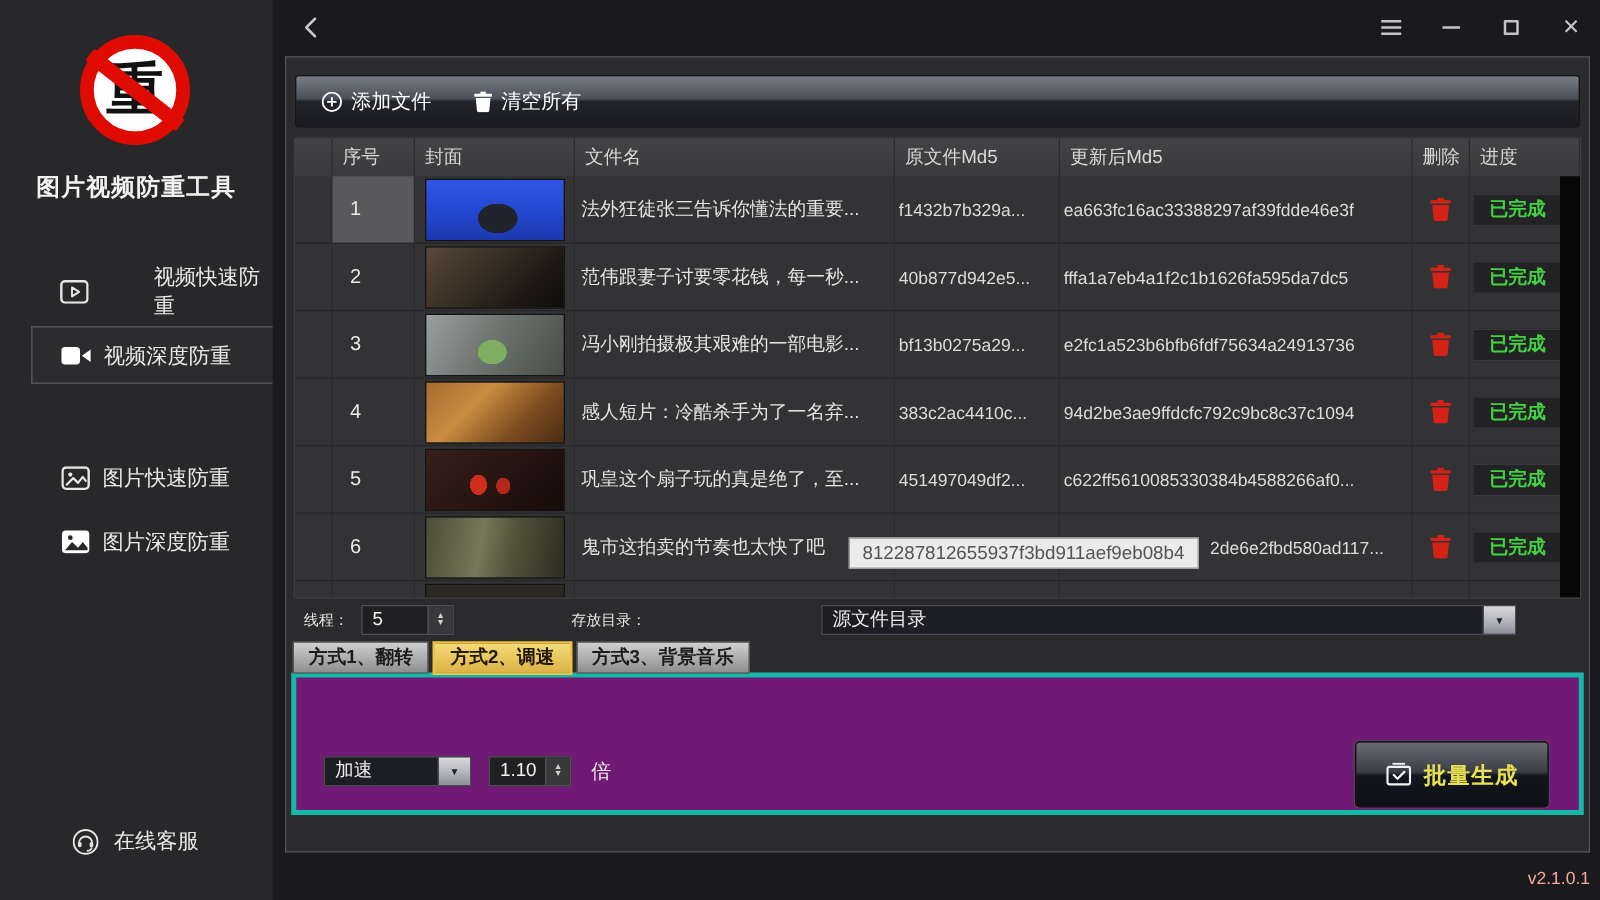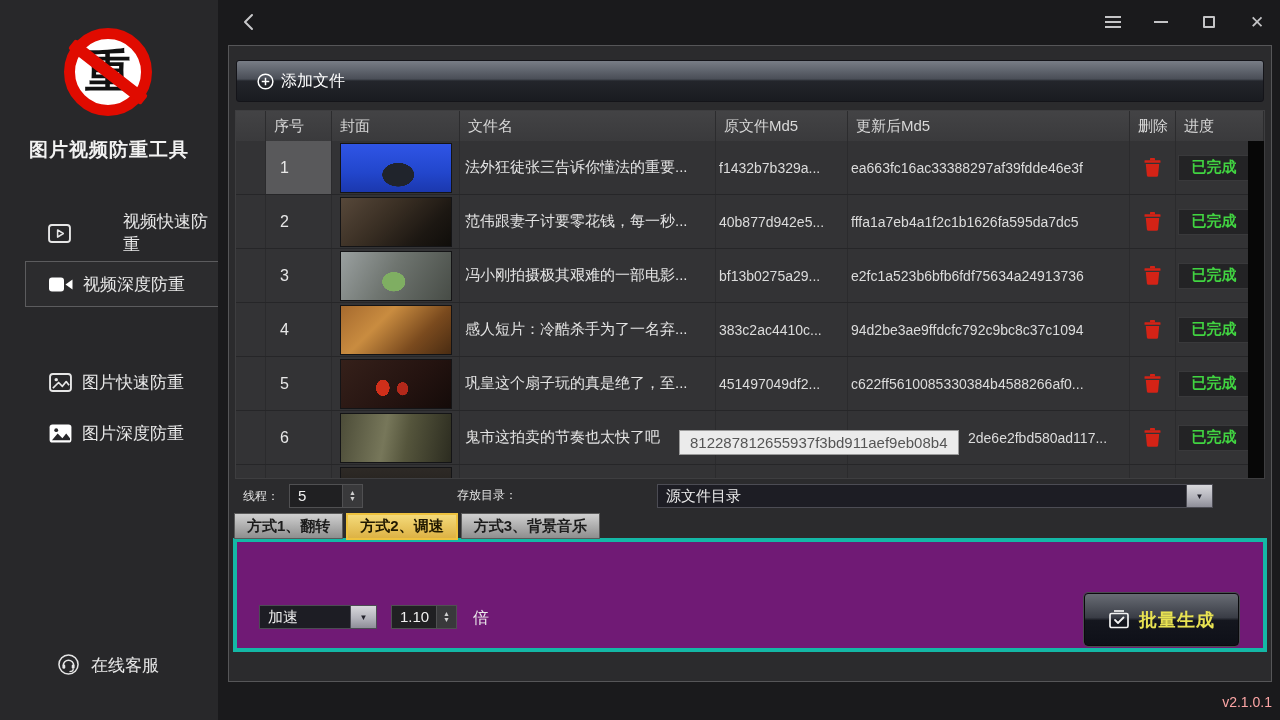--- a/index.html
+++ b/index.html
@@ -13,21 +13,21 @@
   .logo .ring { position:absolute; inset:0; border-radius:50%; background:#fff; border:11px solid #e00b00; }
   .logo .glyph { position:absolute; inset:0; display:flex; align-items:center; justify-content:center;
     font-family:"Liberation Serif","DejaVu Serif",serif; font-weight:bold; font-size:46px; color:#111; }
   .logo .slash { position:absolute; left:-2px; top:38px; width:92px; height:12px; background:#e00b00; transform:rotate(38deg); border-radius:2px; }
   .app-title { position:absolute; top:137px; left:0; width:218px; text-align:center; font-size:19px; font-weight:bold; color:#f2f2f2; letter-spacing:1px; }
   .side-item { position:absolute; left:0; width:218px; height:46px; display:flex; align-items:center; cursor:pointer; }
   .side-item .sicon { width:24px; margin-left:48px; display:flex; align-items:center; justify-content:center; }
   .side-item .slabel { margin-left:10px; font-size:17px; color:#e8e8e8; }
   .side-item.active { left:25px; width:193px; border:1px solid #5c5c5e; border-right:none; background:#2c2c2e; }
   .side-item.active .sicon { margin-left:23px; }
-  .support { position:absolute; left:0; bottom:36px; width:218px; height:30px; display:flex; align-items:flex-start; cursor:pointer; }
+  .support { position:absolute; left:0; bottom:36px; width:218px; height:30px; display:flex; align-items:flex-end; cursor:pointer; }
   .support .sicon { margin-left:58px; }
   .support .slabel { margin-left:12px; font-size:17px; color:#e8e8e8; }
 
   
   .back-btn { position:absolute; left:238px; top:11px; width:22px; height:22px; cursor:pointer; }
   .winctl { position:absolute; top:12px; height:20px; width:22px; display:flex; align-items:center; justify-content:center; cursor:pointer; color:#c4c4c6; }
   .wc-menu { left:1102px; flex-direction:column; gap:3px; }
   .wc-menu i { display:block; width:16px; height:2px; background:#c4c4c6; }
   .wc-min { left:1150px; } .wc-min i { display:block; width:14px; height:2px; background:#c4c4c6; }
   .wc-max { left:1198px; } .wc-max i { display:block; width:12px; height:12px; border:2px solid #c4c4c6; border-radius:1px; }
@@ -184,20 +184,30 @@
   <div class="toolbar">
     <div class="tbtn">
       <span>
         <svg width="17" height="17" viewBox="0 0 18 18">
             <circle cx="9" cy="9" r="7.8" fill="none" stroke="#ffffff" stroke-width="1.6"></circle>
             <path d="M9 5v8M5 9h8" stroke="#ffffff" stroke-width="1.6"></path>
           </svg>
       </span>
       <span>添加文件</span>
     </div>
+    <div class="tbtn">
+      <span>
+        <svg width="15" height="17" viewBox="0 0 17 19">
+            <rect x="6" y="0" width="5" height="2.5" rx="0.6" fill="#ffffff"></rect>
+            <rect x="0.5" y="2.2" width="16" height="2.6" rx="0.6" fill="#ffffff"></rect>
+            <path d="M1.8 6h13.4l-1.1 11.4a1.6 1.6 0 0 1-1.6 1.4H4.5a1.6 1.6 0 0 1-1.6-1.4L1.8 6z" fill="#ffffff"></path>
+          </svg>
+      </span>
+      <span>清空所有</span>
+    </div>
   </div>
 
   <div class="table">
     <div class="thead tgrid">
       <div class="hcell"></div>
       <div class="hcell">序号</div>
       <div class="hcell">封面</div>
       <div class="hcell">文件名</div>
       <div class="hcell">原文件Md5</div>
       <div class="hcell">更新后Md5</div>
@@ -366,21 +376,21 @@
   </div>
 
   <div class="ctl-label" style="left:14px; top:437px;">线程：</div>
   <div class="spin" style="left:60px; top:438px; width:74px;">
     <div class="val">5</div>
     <div class="arrows">
       <span>▲</span>
       <span>▼</span>
     </div>
   </div>
-  <div class="ctl-label" style="left:228px; top:437px;font-family:Liberation Mono, monospace;">存放目录：</div>
+  <div class="ctl-label" style="left:228px; top:437px;">存放目录：</div>
   <div class="combo" style="left:428px; top:438px; width:556px;">
     <div class="val">源文件目录</div>
     <div class="dd-btn">▼</div>
   </div>
 
   <div class="tabs">
     <div class="tab">方式1、翻转</div>
     <div class="tab active">方式2、调速</div>
     <div class="tab">方式3、背景音乐</div>
   </div>

